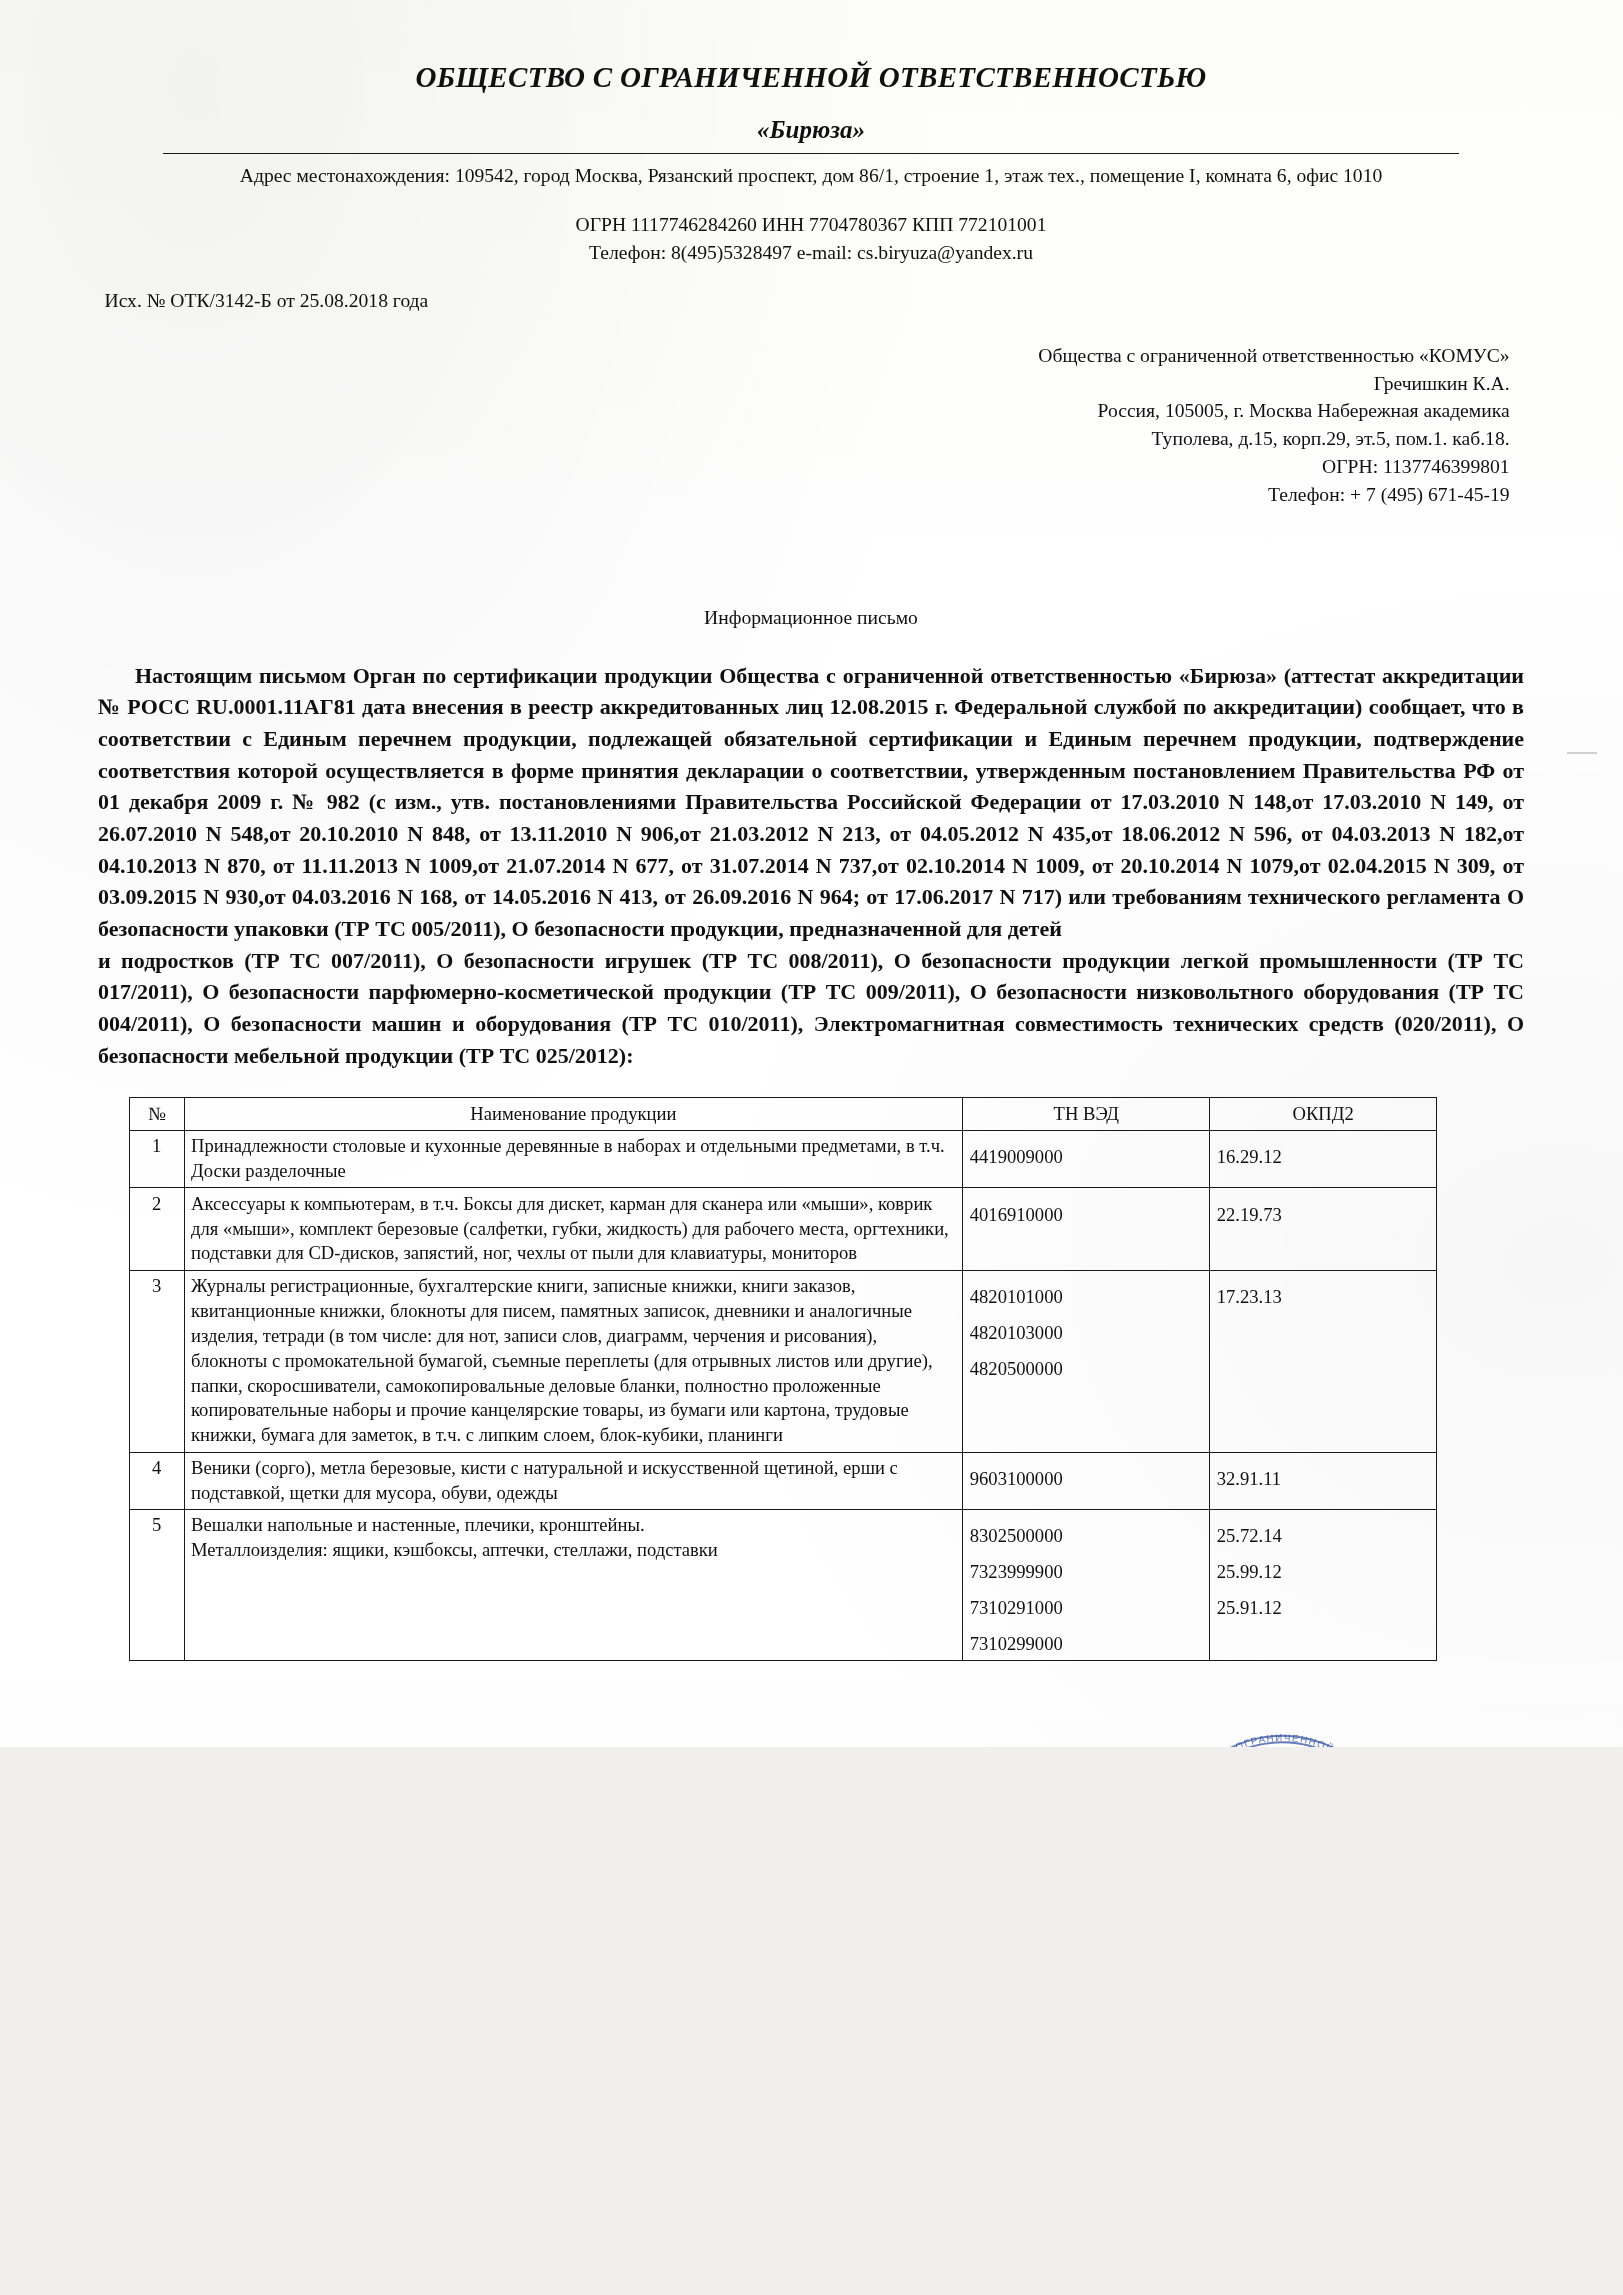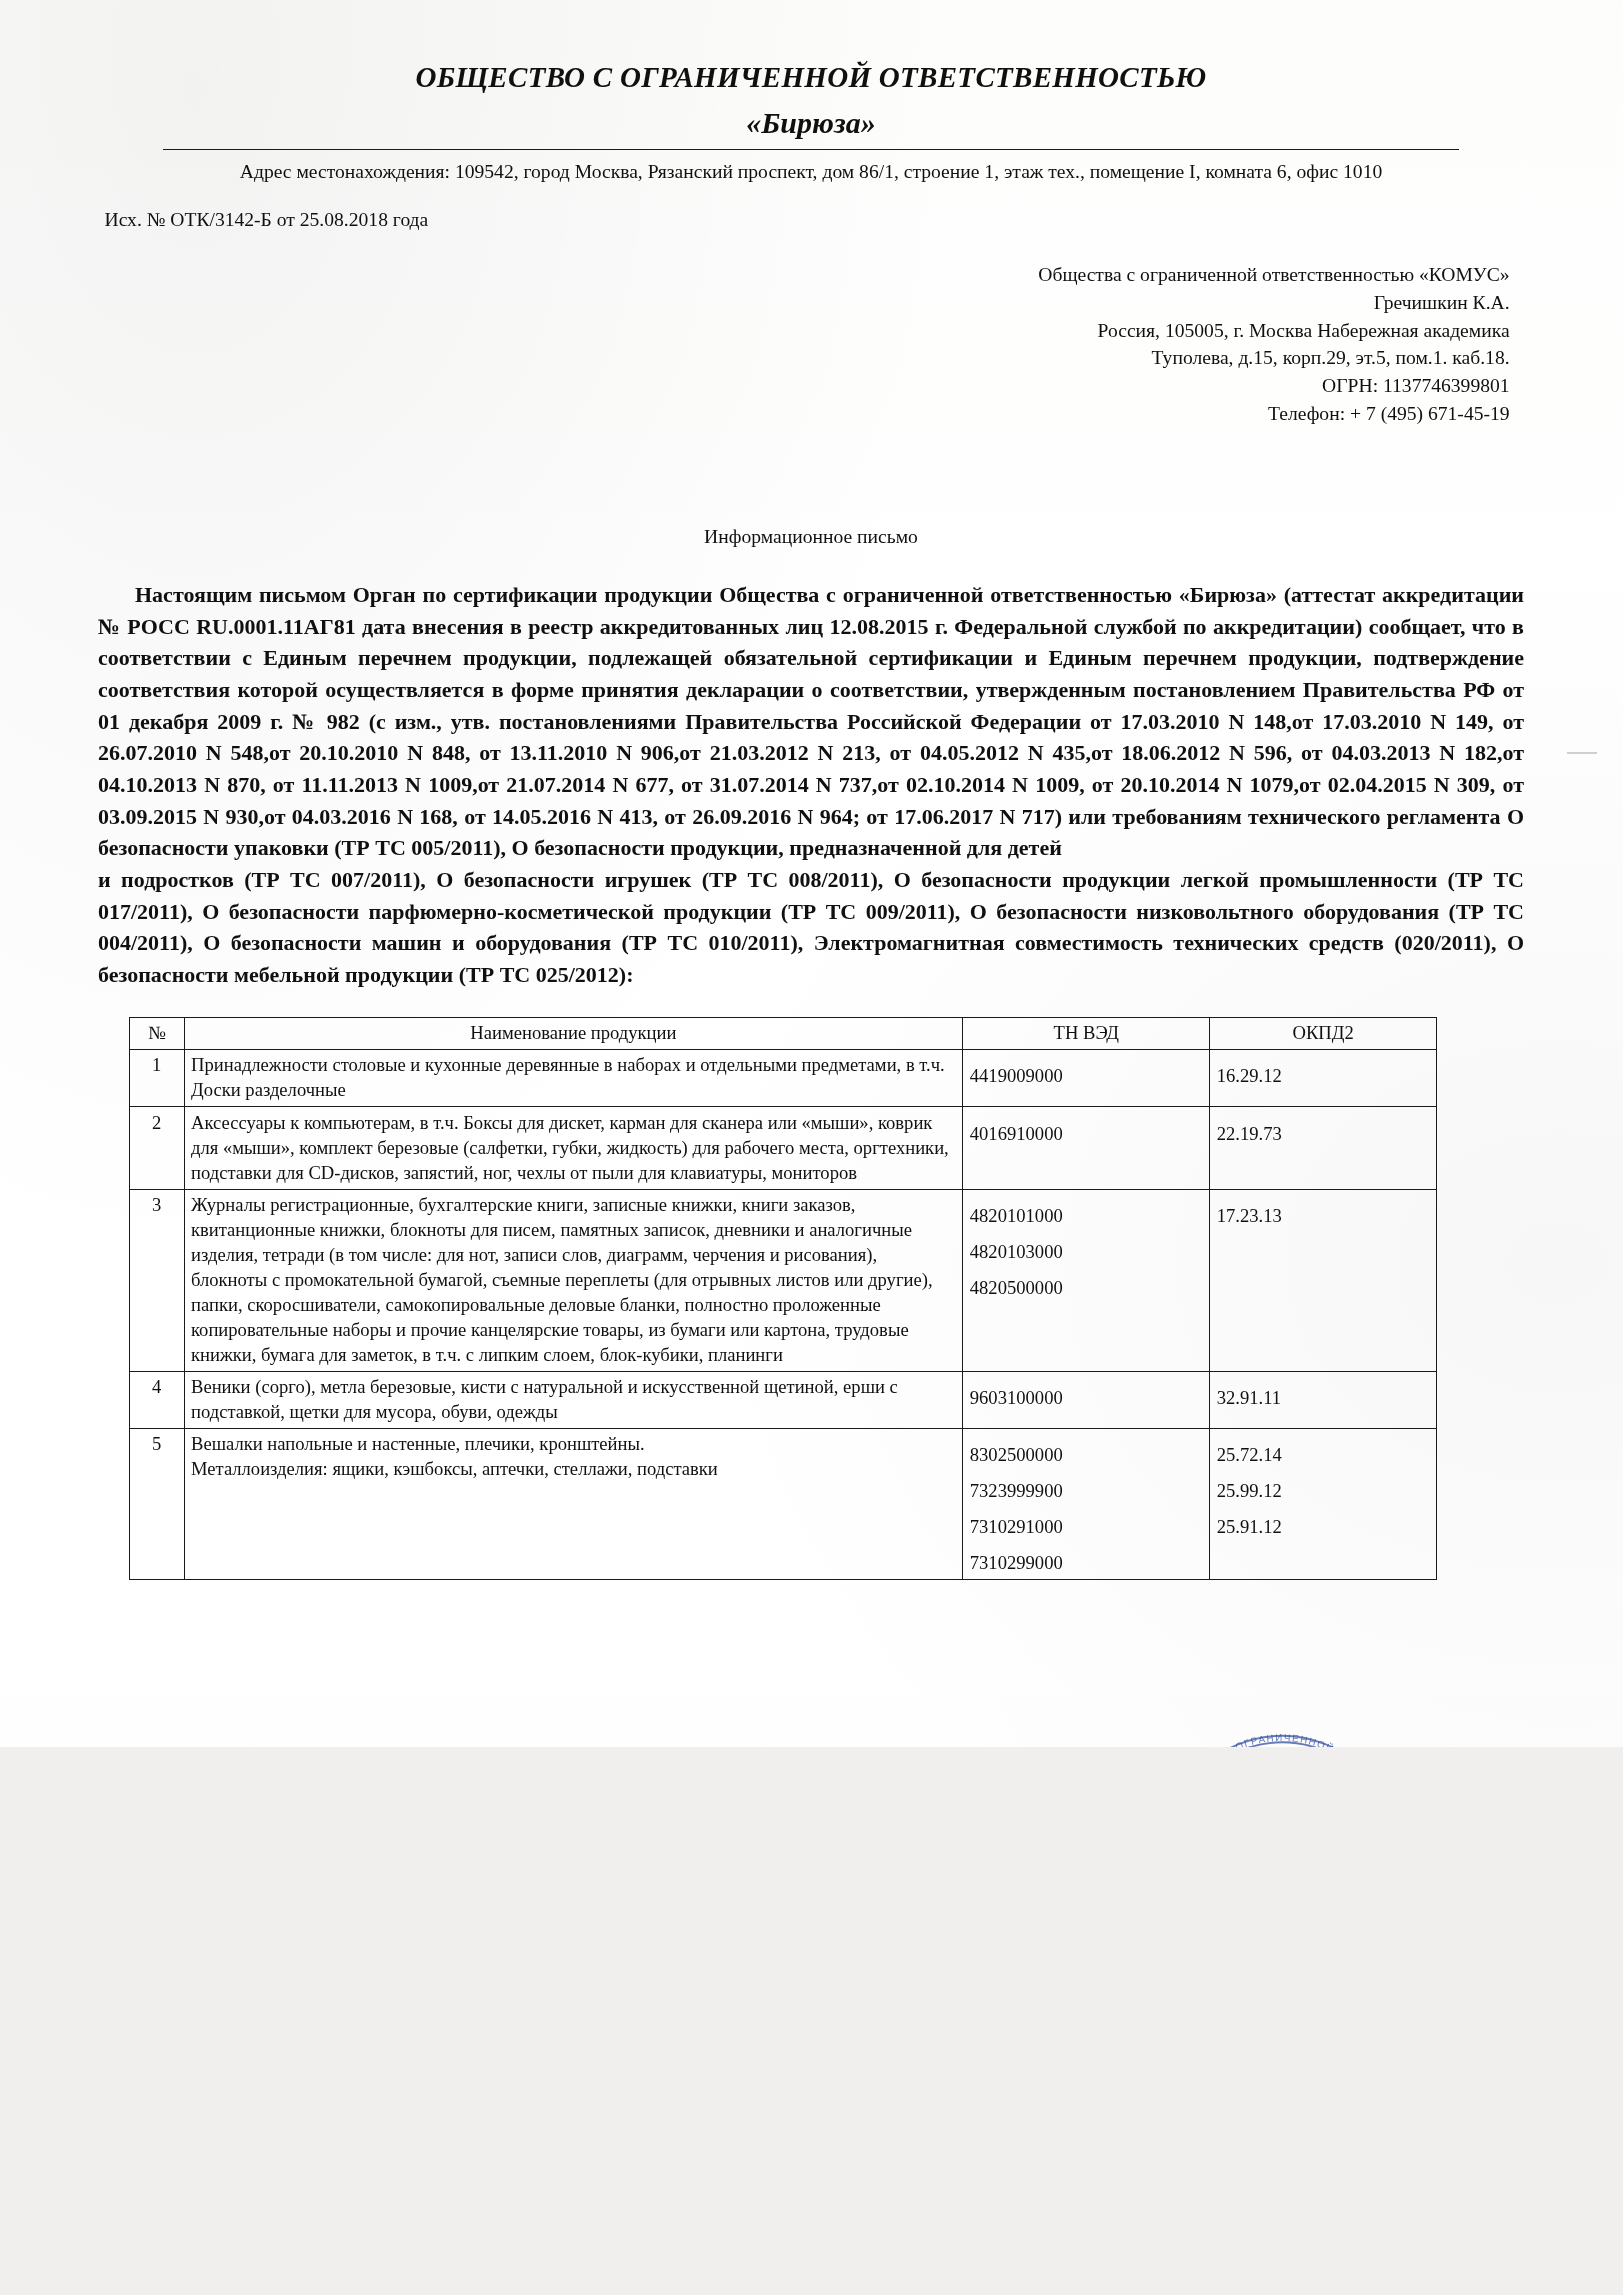--- a/index.html
+++ b/index.html
@@ -39,22 +39,22 @@
     font-weight: bold;
     font-style: italic;
     font-size: 29px;
     letter-spacing: 0.3px;
     line-height: 1.25;
   }
   .hdr-title2 {
     text-align: center;
     font-weight: bold;
     font-style: italic;
-    font-size: 30px;
-    margin-top: 11px;
+    font-size: 25px;
+    margin-top: 21px;
   }
   .rule {
     border-bottom: 1.3px solid #1a1a1a;
     margin: 9.2px 65px 0 65px;
   }
   .addr {
     text-align: center;
     font-size: 19.6px;
     line-height: 1.38;
     margin-top: 7.9px;
@@ -152,20 +152,24 @@
   <div class="edge-mark"></div>
 
   <div class="content">
 
     <div class="hdr-title">ОБЩЕСТВО С ОГРАНИЧЕННОЙ ОТВЕТСТВЕННОСТЬЮ</div>
     <div class="hdr-title2">«Бирюза»</div>
     <div class="rule"></div>
 
     <div class="addr">Адрес местонахождения: 109542, город Москва, Рязанский проспект, дом 86/1, строение 1, этаж тех., помещение I, комната 6, офис 1010</div>
 
+    <div class="ogrn-block">
+      <div>ОГРН 1117746284260 ИНН 7704780367 КПП 772101001</div>
+      <div>Телефон: 8(495)5328497 e-mail: cs.biryuza@yandex.ru</div>
+    </div>
 
     <div class="outnum">Исх. № ОТК/3142-Б от 25.08.2018 года</div>
 
     <div class="addressee">
       <div>Общества с ограниченной ответственностью «КОМУС»</div>
       <div>Гречишкин К.А.</div>
       <div>Россия, 105005, г. Москва Набережная академика</div>
       <div>Туполева, д.15, корп.29, эт.5, пом.1. каб.18.</div>
       <div>ОГРН: 1137746399801</div>
       <div>Телефон: + 7 (495) 671-45-19</div>

